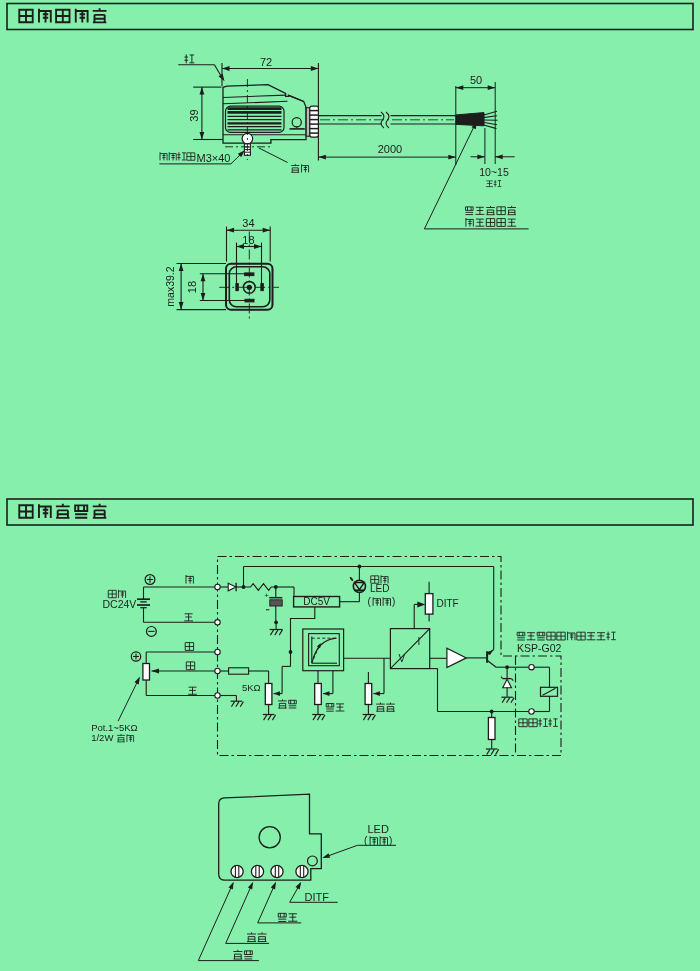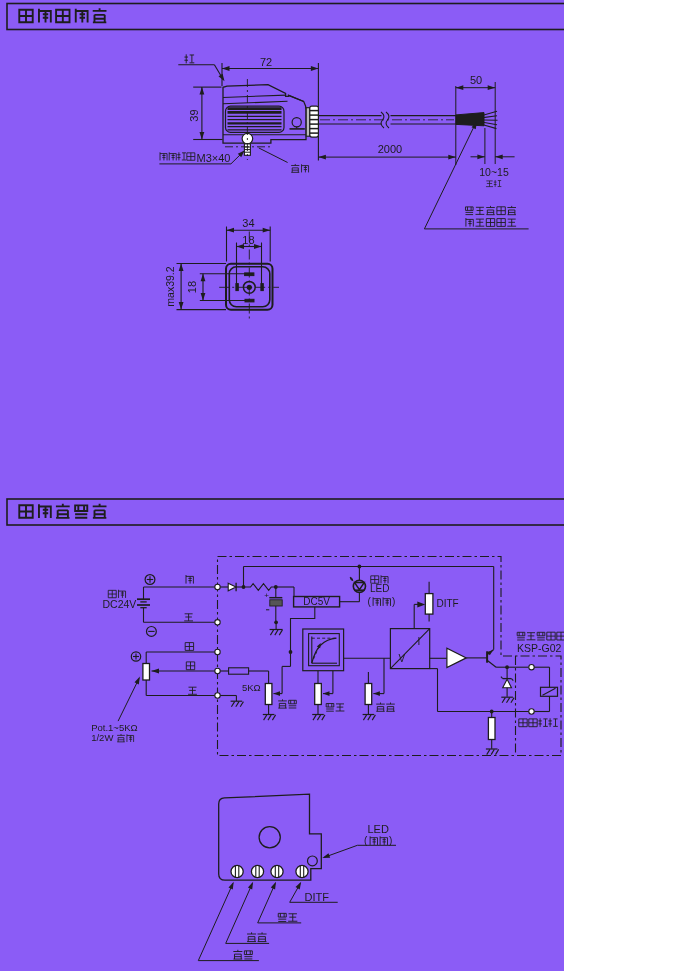--- a/index.html
+++ b/index.html
@@ -1,15 +1,15 @@
 <!DOCTYPE html>
 <html><head><meta charset="utf-8">
 <style>
 html,body{margin:0;padding:0;background:#fff;}
-#page{position:relative;width:564px;height:971px;background:#8b5cf6;
+#page{position:relative;width:700px;height:971px;background:#86efac;
 font-family:"Liberation Sans",sans-serif;overflow:hidden;}
 text{font-family:"Liberation Sans",sans-serif;}
 </style></head>
 <body>
 <div id="page">
 <svg width="700" height="971" viewBox="0 0 700 971" xmlns="http://www.w3.org/2000/svg">
 
 <rect x="7.0" y="3.5" width="686.0" height="26.0" fill="none" stroke="#1d1d1d" stroke-width="1.6"></rect>
 
 <g>

